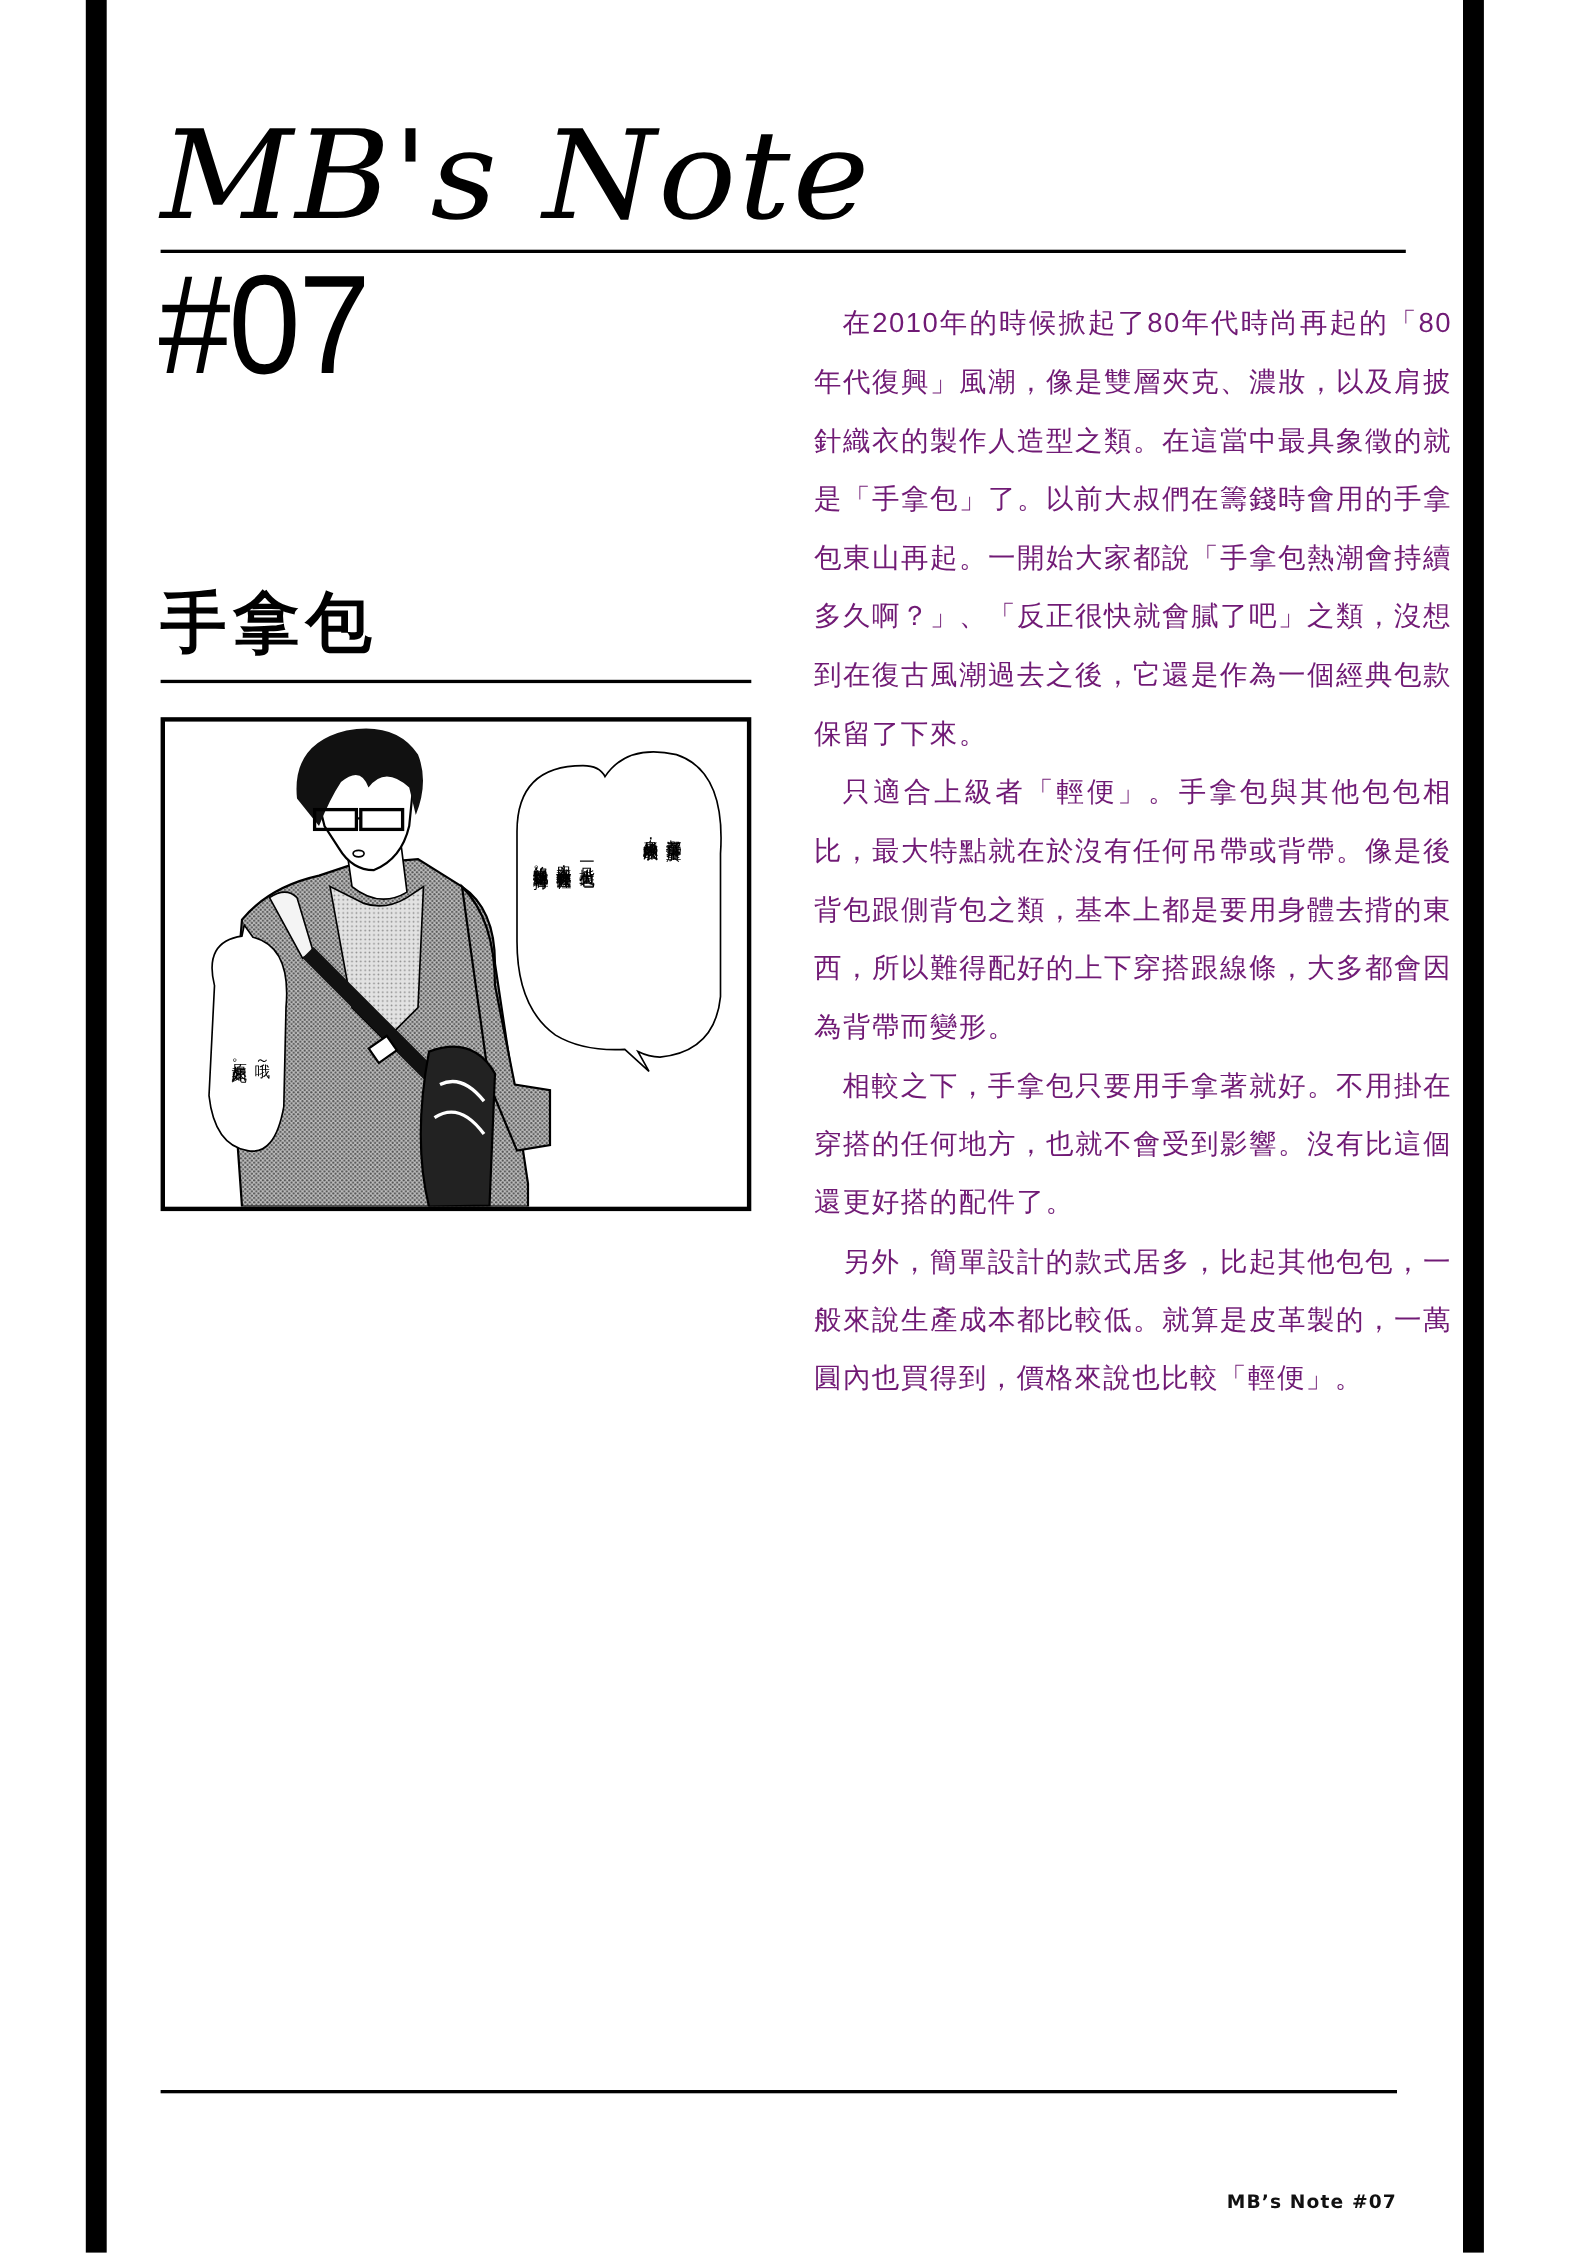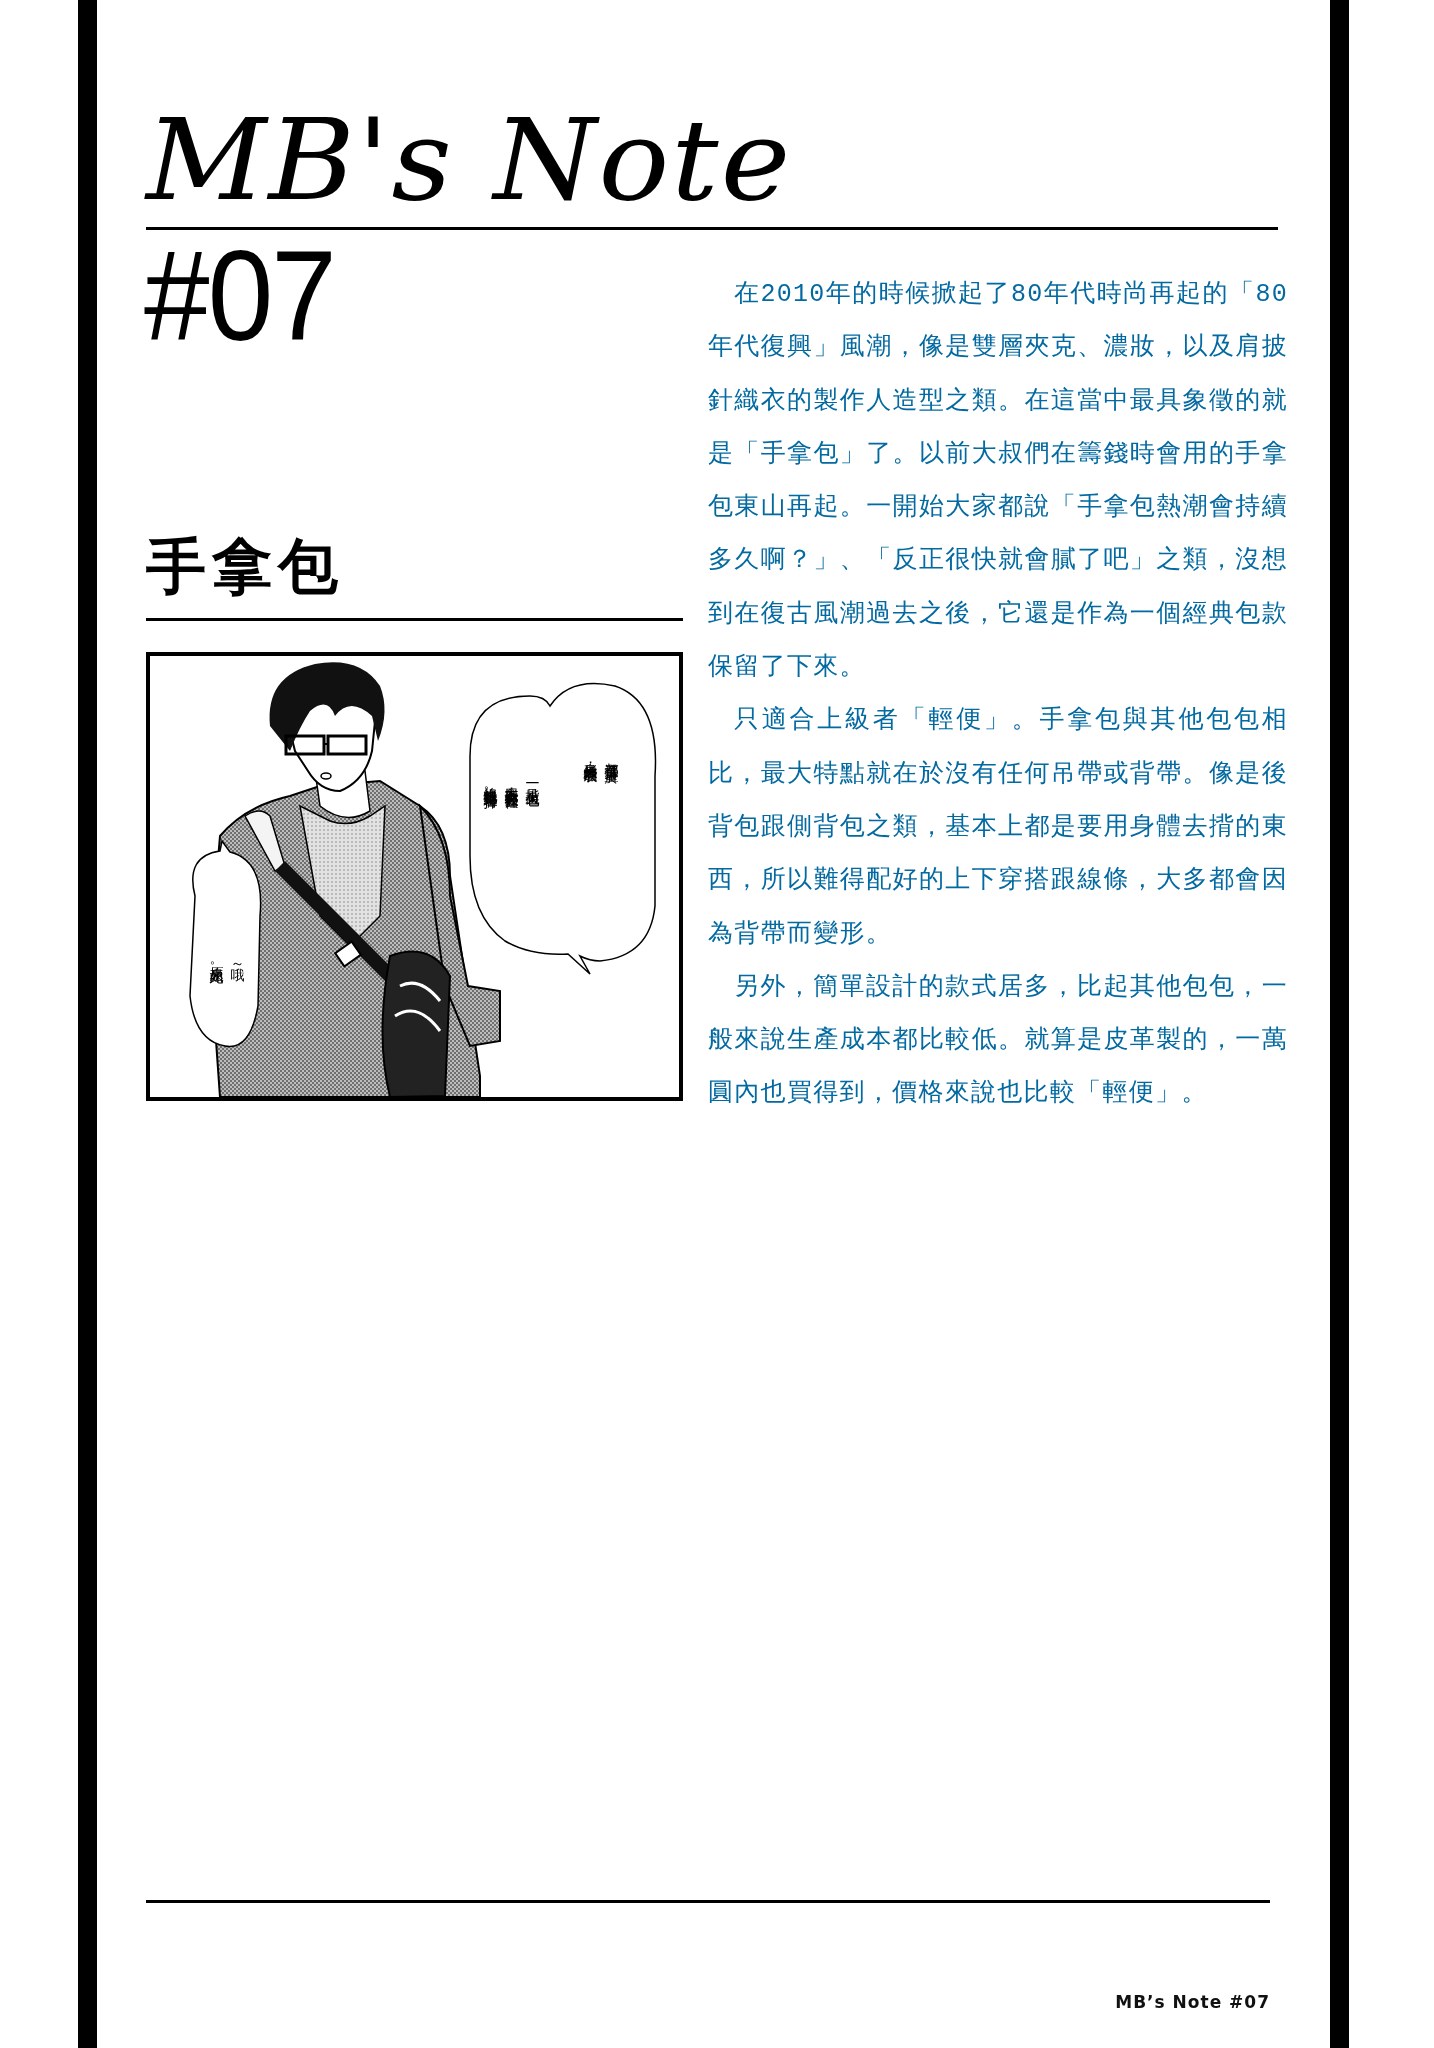--- a/index.html
+++ b/index.html
@@ -93,28 +93,28 @@
     font-family: "DejaVu Sans", sans-serif;
     font-size: 14px;
     line-height: 21px;
     letter-spacing: 1px;
     color: #000;
     white-space: pre;
   }
 
   .body-text {
     position: absolute;
-    left: 708px;
+    left: 740px;
     top: 268px;
     width: 580px;
-    font-family: Liberation Mono, monospace;
+    font-family: Liberation Sans, sans-serif;
     font-size: 25px;
     line-height: 53.3px;
     letter-spacing: 1.3px;
-    color: #0369a1;
+    color: #701a75;
   }
   .body-text p {
     margin: 0;
     text-indent: 26px;
     text-align: justify;
   }
 
   .footer-label {
     position: absolute;
     right: 164px;
@@ -188,17 +188,18 @@
   <div class="bubble-text" style="left:330px; top:120px;">一旦揹上大包包
 衣服就會被夾在裡面，
 線條也就會跟著垮掉。</div>
   <div class="bubble-text" style="left:56px; top:300px;">哦～
 原來如此。</div>
 </div>
 
 <div class="body-text">
   <p>在2010年的時候掀起了80年代時尚再起的「80年代復興」風潮，像是雙層夾克、濃妝，以及肩披針織衣的製作人造型之類。在這當中最具象徵的就是「手拿包」了。以前大叔們在籌錢時會用的手拿包東山再起。一開始大家都說「手拿包熱潮會持續多久啊？」、「反正很快就會膩了吧」之類，沒想到在復古風潮過去之後，它還是作為一個經典包款保留了下來。</p>
   <p>只適合上級者「輕便」。手拿包與其他包包相比，最大特點就在於沒有任何吊帶或背帶。像是後背包跟側背包之類，基本上都是要用身體去揹的東西，所以難得配好的上下穿搭跟線條，大多都會因為背帶而變形。</p>
+  <p>相較之下，手拿包只要用手拿著就好。不用掛在穿搭的任何地方，也就不會受到影響。沒有比這個還更好搭的配件了。</p>
   <p>另外，簡單設計的款式居多，比起其他包包，一般來說生產成本都比較低。就算是皮革製的，一萬圓內也買得到，價格來說也比較「輕便」。</p>
 </div>
 
 <div class="rule footer"></div>
 <div class="footer-label">MB’s Note #07</div>
 
 </body></html>

